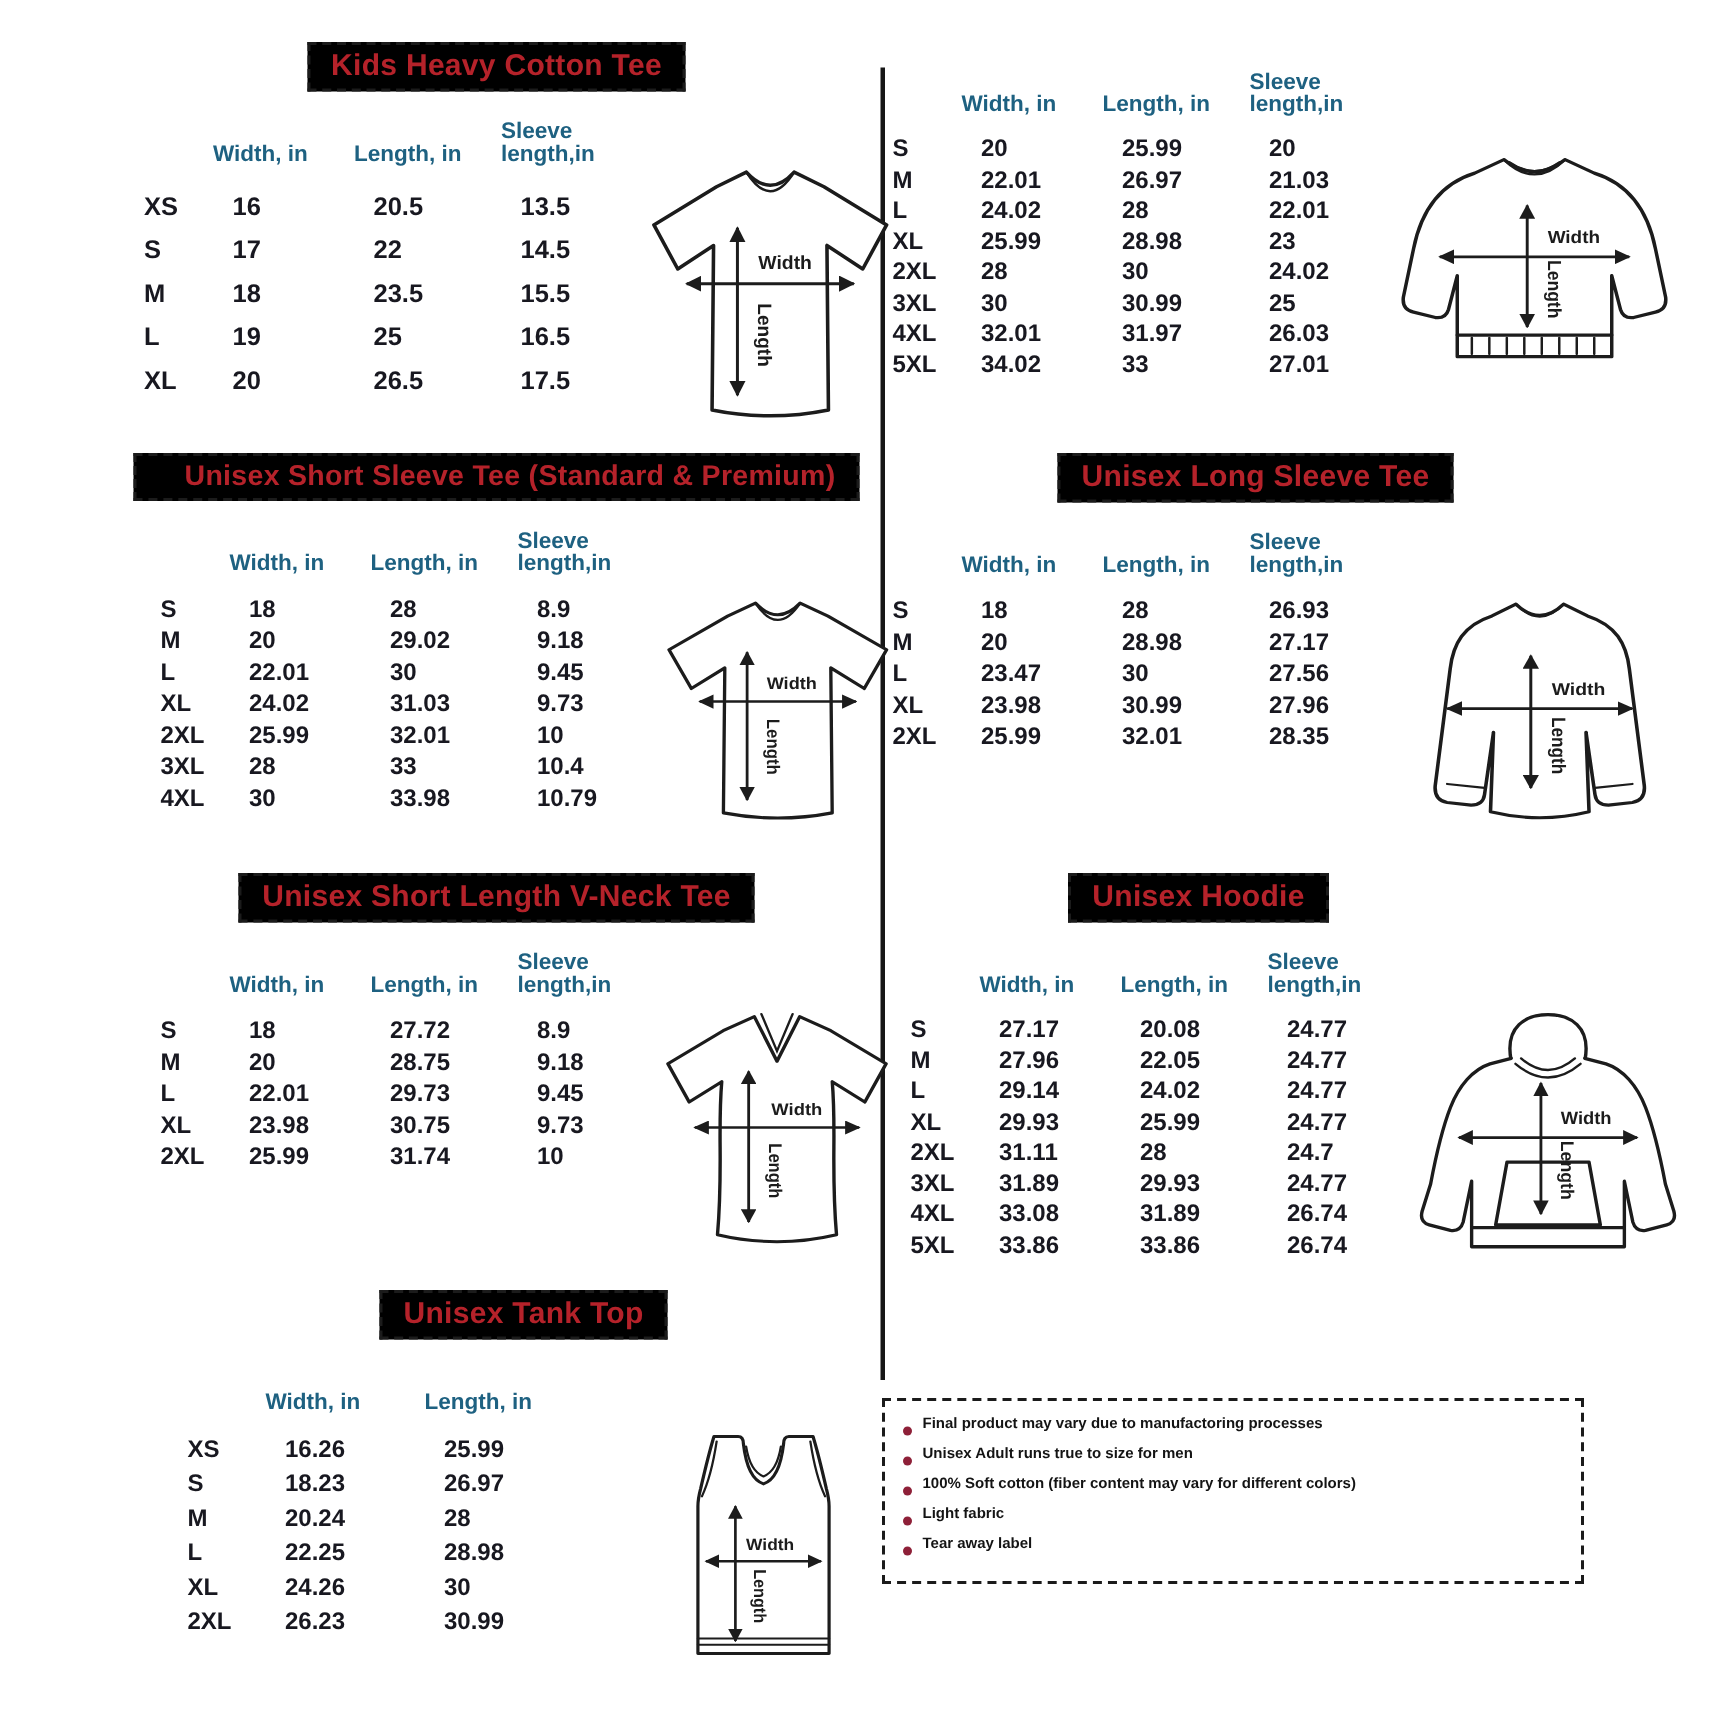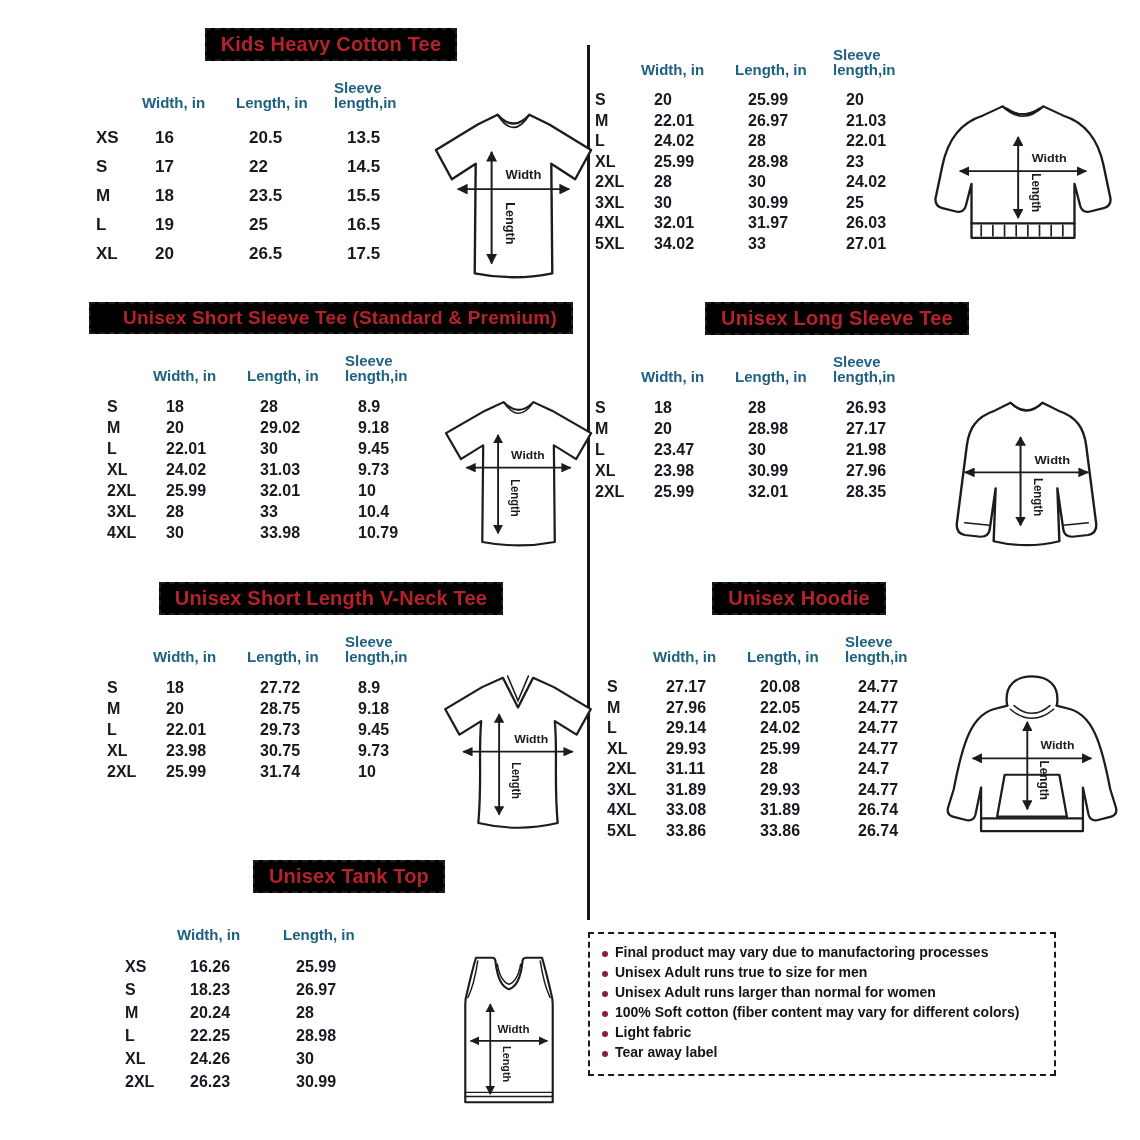--- a/index.html
+++ b/index.html
@@ -22,21 +22,21 @@
   .val-cell{font-size:16px;padding-left:13px;}
   .panel.s0 .size-cell,.panel.s0 .val-cell{font-size:17px;}
   .diagram{margin-left:auto;line-height:0;}
   .garment{fill:#ffffff;stroke:#1c1c1c;stroke-width:2.4;stroke-linejoin:round;stroke-linecap:round;}
   .g2{fill:none;stroke:#1c1c1c;stroke-width:2.4;stroke-linejoin:round;stroke-linecap:round;}
   .thin{fill:none;stroke:#1c1c1c;stroke-width:1.7;stroke-linecap:round;}
   .arrow{stroke:#1c1c1c;stroke-width:2;}
   .dlab{font:bold 13px "Liberation Sans",sans-serif;fill:#1c1c1c;}
   .notes{position:absolute;left:588px;top:932px;width:468px;box-sizing:border-box;
          border:2.5px dashed #1b1b1b;padding:10px 12px;background:#fff;}
-  .note-line{display:flex;align-items:baseline;height:20px;font-size:14px;font-weight:bold;color:#141414;}
+  .note-line{display:flex;align-items:baseline;height:20px;font-size:10px;font-weight:bold;color:#141414;}
   .bullet{width:6px;height:6px;border-radius:50%;background:#8e2038;flex:none;margin-right:7px;align-self:center;}
   
   .s0{left:84px;top:28px;width:494px;}  .s0 .sz-table{margin-left:12px;--rh:29px;}
   .s1{left:593px;top:28px;width:484px;} .s1 .sz-table{margin-left:2px;--rh:20.5px;}
   .s2{left:83px;top:302px;width:496px;} .s2 .sz-table{margin-left:24px;--rh:21px;}
   .s3{left:593px;top:302px;width:488px;}.s3 .sz-table{margin-left:2px;--rh:21px;}
   .s4{left:83px;top:582px;width:496px;} .s4 .sz-table{margin-left:24px;--rh:21px;}
   .s5{left:605px;top:582px;width:492px;}.s5 .sz-table{margin-left:2px;--rh:20.5px;}
   .s6{left:101px;top:860px;width:496px;} .s6 .sz-table{margin-left:24px;--rh:23px;--cols:52px 106px 110px;}
   .d0{margin-top:34px;} .d1{margin-top:58px;} .d2{margin-top:50px;} .d3{margin-top:52px;}
@@ -278,21 +278,21 @@
           <div class="trow">
             <div class="cell size-cell">M</div>
             <div class="cell val-cell">20</div>
             <div class="cell val-cell">28.98</div>
             <div class="cell val-cell">27.17</div>
           </div>
           <div class="trow">
             <div class="cell size-cell">L</div>
             <div class="cell val-cell">23.47</div>
             <div class="cell val-cell">30</div>
-            <div class="cell val-cell">21.98</div>
+            <div class="cell val-cell">27.56</div>
           </div>
           <div class="trow">
             <div class="cell size-cell">XL</div>
             <div class="cell val-cell">23.98</div>
             <div class="cell val-cell">30.99</div>
             <div class="cell val-cell">27.96</div>
           </div>
           <div class="trow">
             <div class="cell size-cell">2XL</div>
             <div class="cell val-cell">25.99</div>
@@ -510,24 +510,20 @@
     <div class="note-line">
         <span class="bullet"></span>
         <span>Final product may vary due to manufactoring processes</span>
       </div>
     <div class="note-line">
         <span class="bullet"></span>
         <span>Unisex Adult runs true to size for men</span>
       </div>
     <div class="note-line">
         <span class="bullet"></span>
-        <span>Unisex Adult runs larger than normal for women</span>
-      </div>
-    <div class="note-line">
-        <span class="bullet"></span>
         <span>100% Soft cotton (fiber content may vary for different colors)</span>
       </div>
     <div class="note-line">
         <span class="bullet"></span>
         <span>Light fabric</span>
       </div>
     <div class="note-line">
         <span class="bullet"></span>
         <span>Tear away label</span>
       </div>

